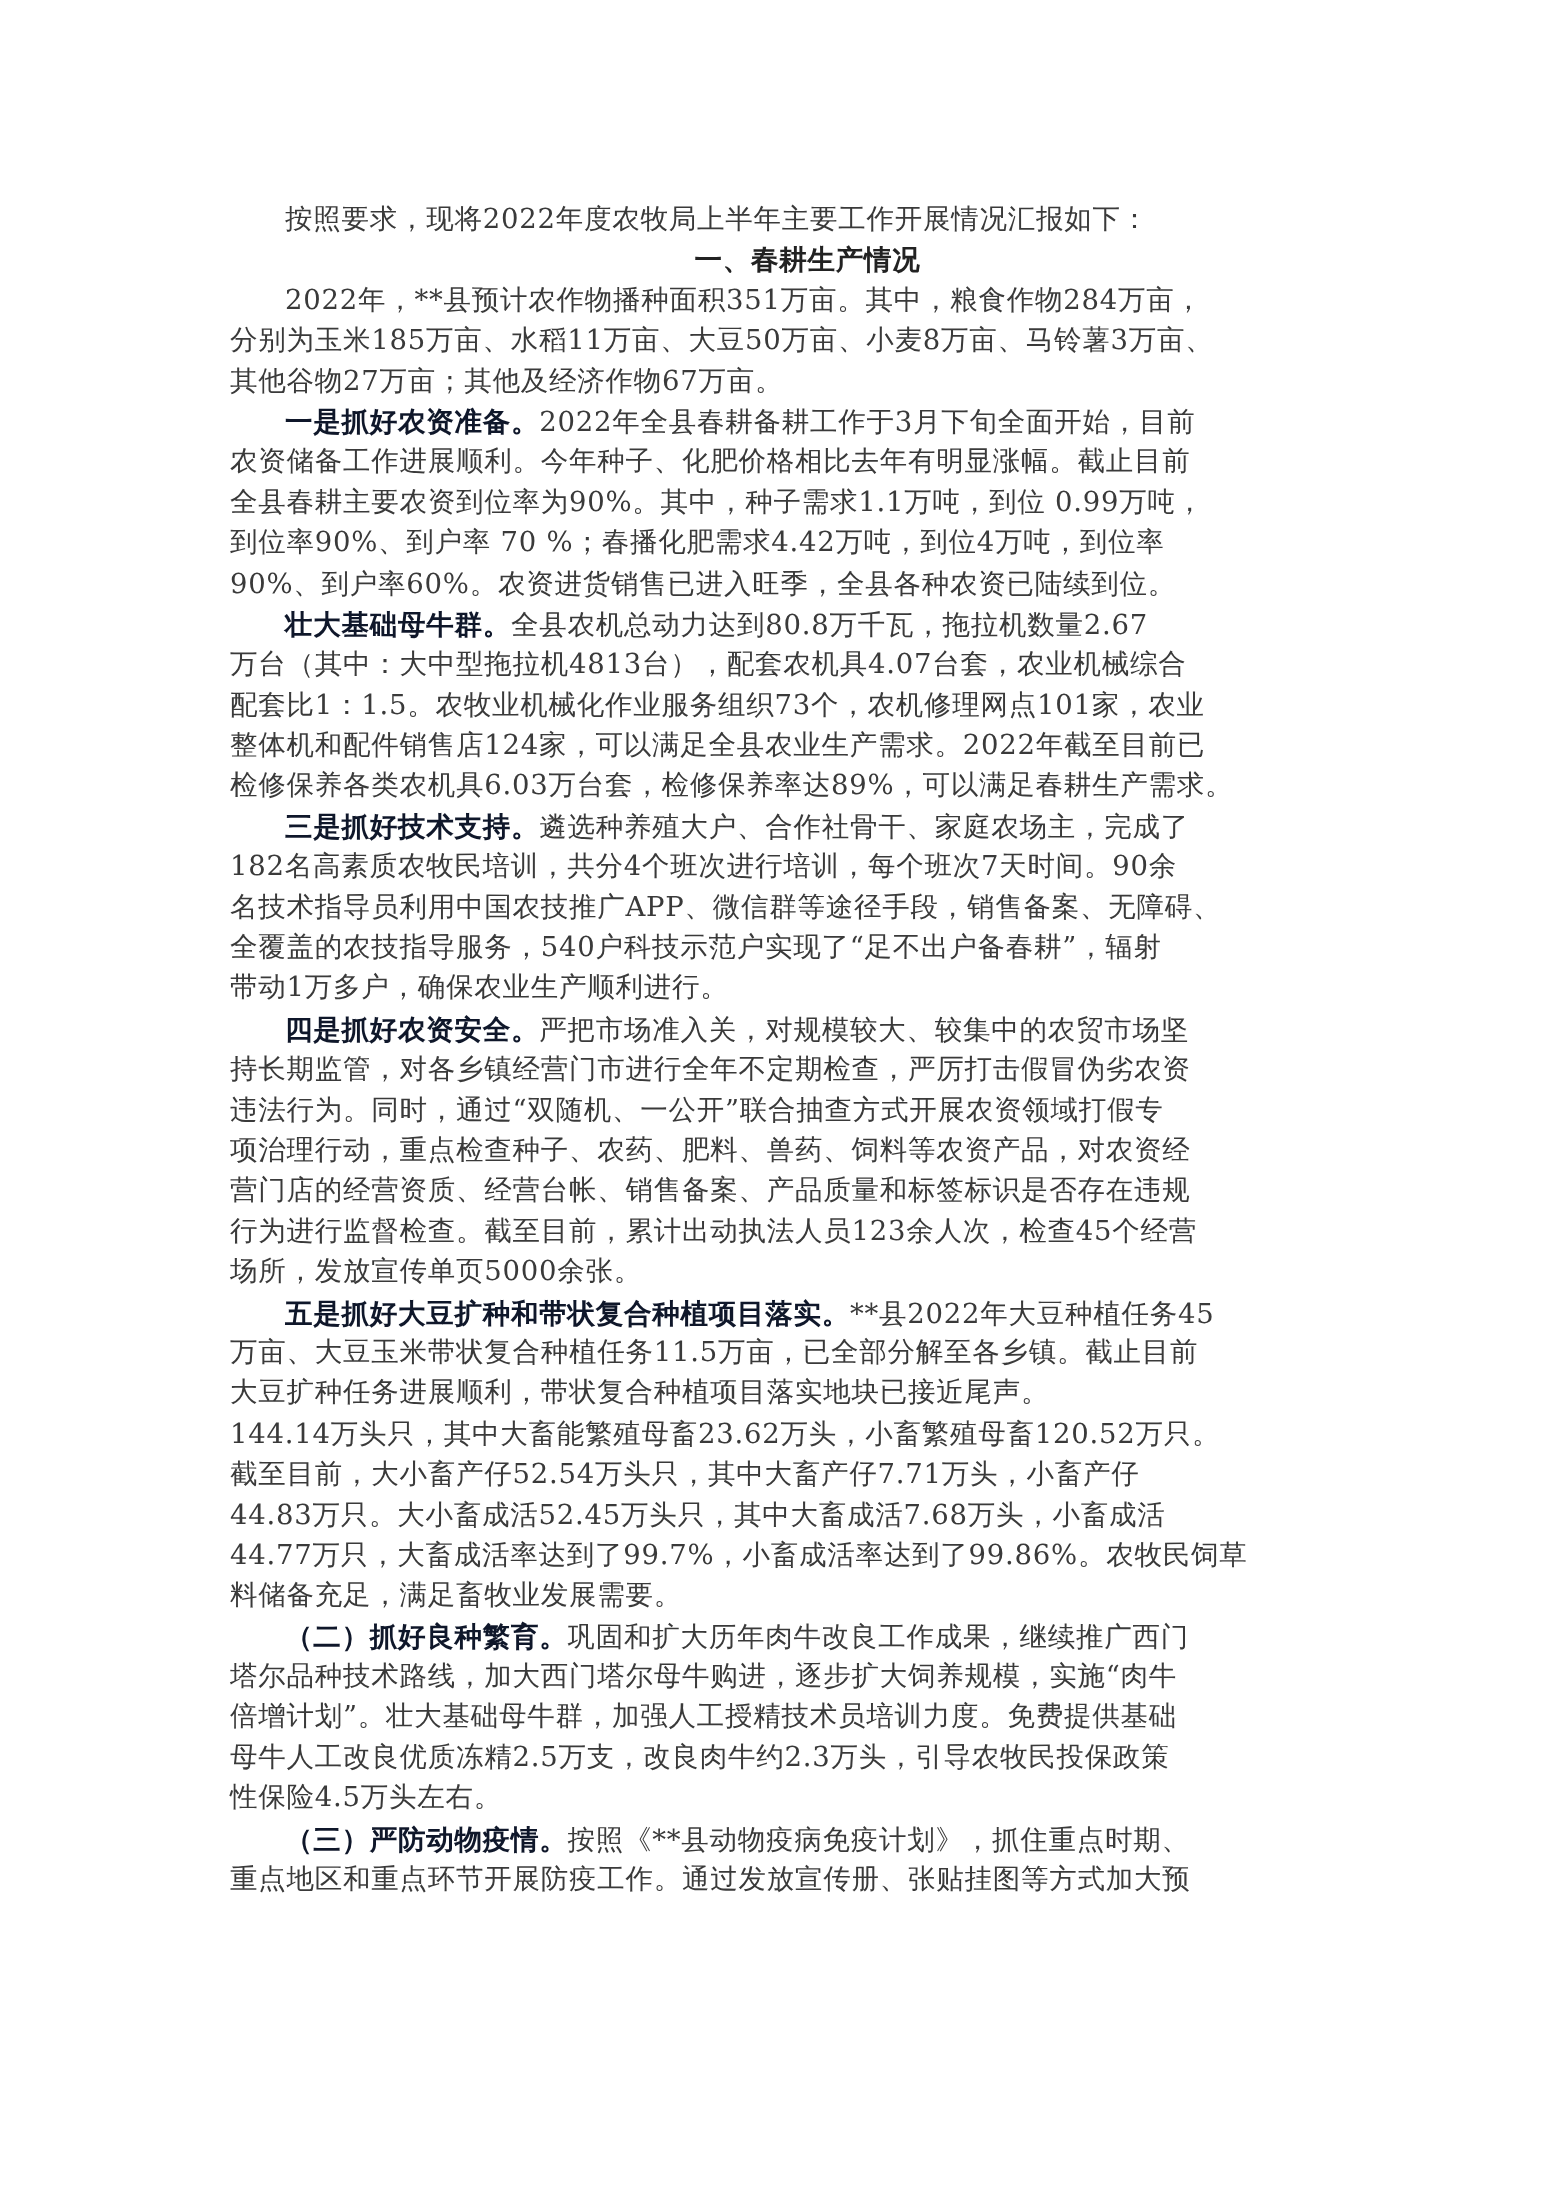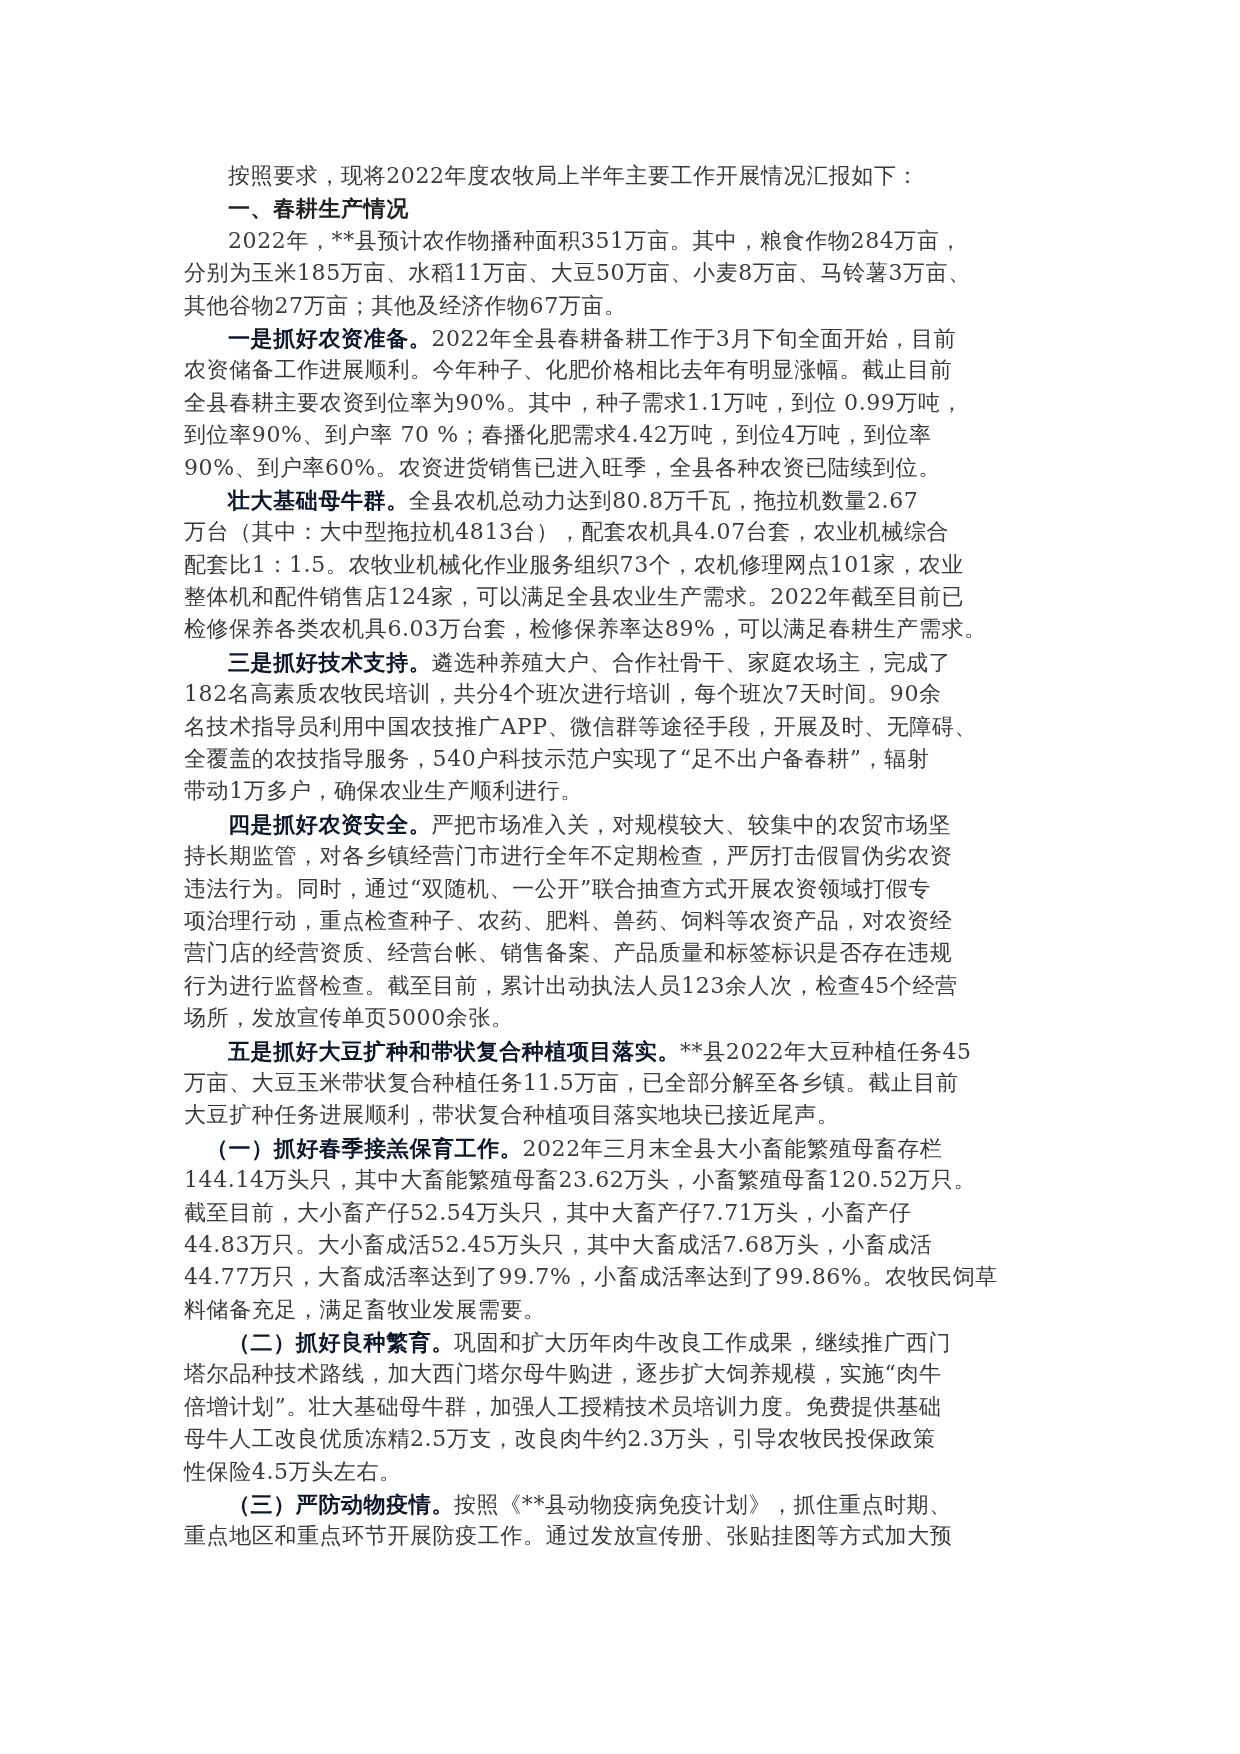--- a/index.html
+++ b/index.html
@@ -26,20 +26,21 @@
       height: 32.4px;
       line-height: 32.4px;
       white-space: nowrap;
       letter-spacing: 0.6px;
     }
     .indent { padding-left: 44px; }
     .indent-half { padding-left: 22px; }
     .heading {
       font-weight: bold;
       color: #222222;
+      text-align: center;
     }
     .lead {
       font-weight: bold;
       color: #0f172a;
     }
   </style>
 </head>
 <body>
 
 <div class="page">
@@ -59,38 +60,37 @@
   <div class="line">90%、到户率60%。农资进货销售已进入旺季，全县各种农资已陆续到位。</div>
 
   <div class="line indent"><span class="lead">壮大基础母牛群。</span><span>全县农机总动力达到80.8万千瓦，拖拉机数量2.67</span></div>
   <div class="line">万台（其中：大中型拖拉机4813台），配套农机具4.07台套，农业机械综合</div>
   <div class="line">配套比1：1.5。农牧业机械化作业服务组织73个，农机修理网点101家，农业</div>
   <div class="line">整体机和配件销售店124家，可以满足全县农业生产需求。2022年截至目前已</div>
   <div class="line">检修保养各类农机具6.03万台套，检修保养率达89%，可以满足春耕生产需求。</div>
 
   <div class="line indent"><span class="lead">三是抓好技术支持。</span><span>遴选种养殖大户、合作社骨干、家庭农场主，完成了</span></div>
   <div class="line">182名高素质农牧民培训，共分4个班次进行培训，每个班次7天时间。90余</div>
-  <div class="line">名技术指导员利用中国农技推广APP、微信群等途径手段，开展及时、无障碍、</div>
+  <div class="line">名技术指导员利用中国农技推广APP、微信群等途径手段，销售备案、无障碍、</div>
   <div class="line">全覆盖的农技指导服务，540户科技示范户实现了“足不出户备春耕”，辐射</div>
   <div class="line">带动1万多户，确保农业生产顺利进行。</div>
 
   <div class="line indent"><span class="lead">四是抓好农资安全。</span><span>严把市场准入关，对规模较大、较集中的农贸市场坚</span></div>
   <div class="line">持长期监管，对各乡镇经营门市进行全年不定期检查，严厉打击假冒伪劣农资</div>
   <div class="line">违法行为。同时，通过“双随机、一公开”联合抽查方式开展农资领域打假专</div>
   <div class="line">项治理行动，重点检查种子、农药、肥料、兽药、饲料等农资产品，对农资经</div>
   <div class="line">营门店的经营资质、经营台帐、销售备案、产品质量和标签标识是否存在违规</div>
   <div class="line">行为进行监督检查。截至目前，累计出动执法人员123余人次，检查45个经营</div>
   <div class="line">场所，发放宣传单页5000余张。</div>
 
   <div class="line indent"><span class="lead">五是抓好大豆扩种和带状复合种植项目落实。</span><span>**县2022年大豆种植任务45</span></div>
   <div class="line">万亩、大豆玉米带状复合种植任务11.5万亩，已全部分解至各乡镇。截止目前</div>
   <div class="line">大豆扩种任务进展顺利，带状复合种植项目落实地块已接近尾声。</div>
 
 
-  <div class="line indent-half"><span class="lead">（一）抓好春季接羔保育工作。</span><span>2022年三月末全县大小畜能繁殖母畜存栏</span></div>
   <div class="line">144.14万头只，其中大畜能繁殖母畜23.62万头，小畜繁殖母畜120.52万只。</div>
   <div class="line">截至目前，大小畜产仔52.54万头只，其中大畜产仔7.71万头，小畜产仔</div>
   <div class="line">44.83万只。大小畜成活52.45万头只，其中大畜成活7.68万头，小畜成活</div>
   <div class="line">44.77万只，大畜成活率达到了99.7%，小畜成活率达到了99.86%。农牧民饲草</div>
   <div class="line">料储备充足，满足畜牧业发展需要。</div>
 
   <div class="line indent"><span class="lead">（二）抓好良种繁育。</span><span>巩固和扩大历年肉牛改良工作成果，继续推广西门</span></div>
   <div class="line">塔尔品种技术路线，加大西门塔尔母牛购进，逐步扩大饲养规模，实施“肉牛</div>
   <div class="line">倍增计划”。壮大基础母牛群，加强人工授精技术员培训力度。免费提供基础</div>
   <div class="line">母牛人工改良优质冻精2.5万支，改良肉牛约2.3万头，引导农牧民投保政策</div>

